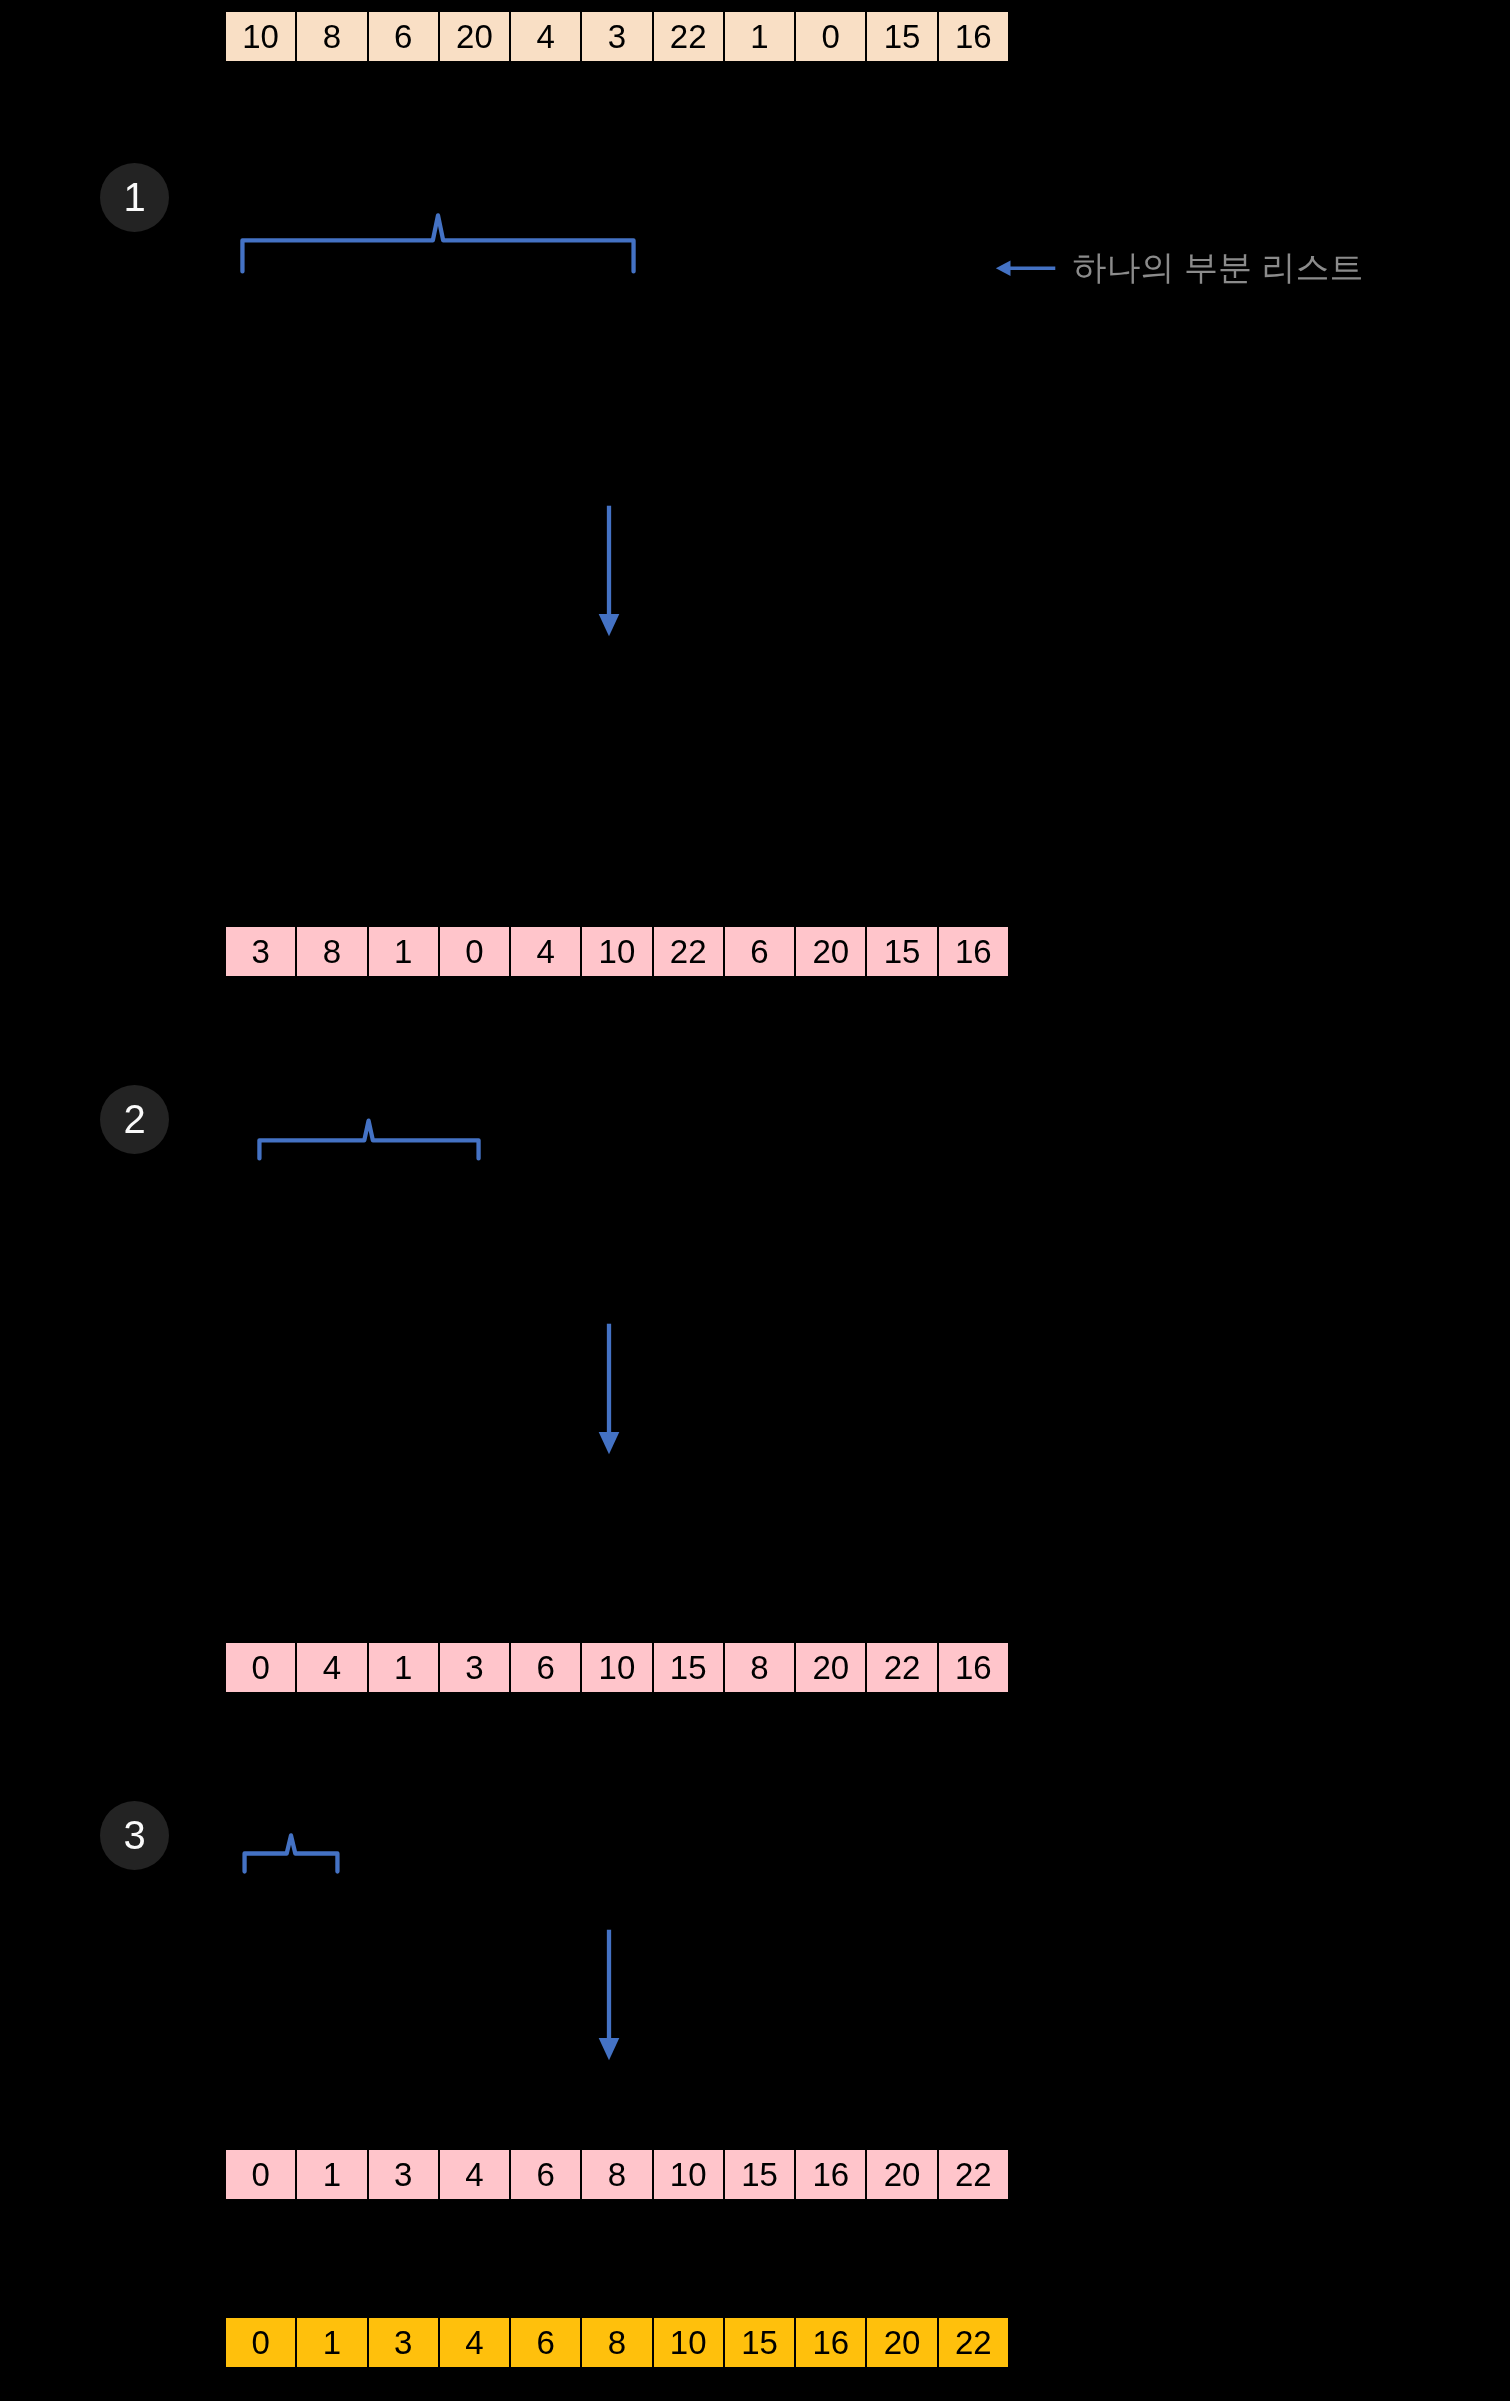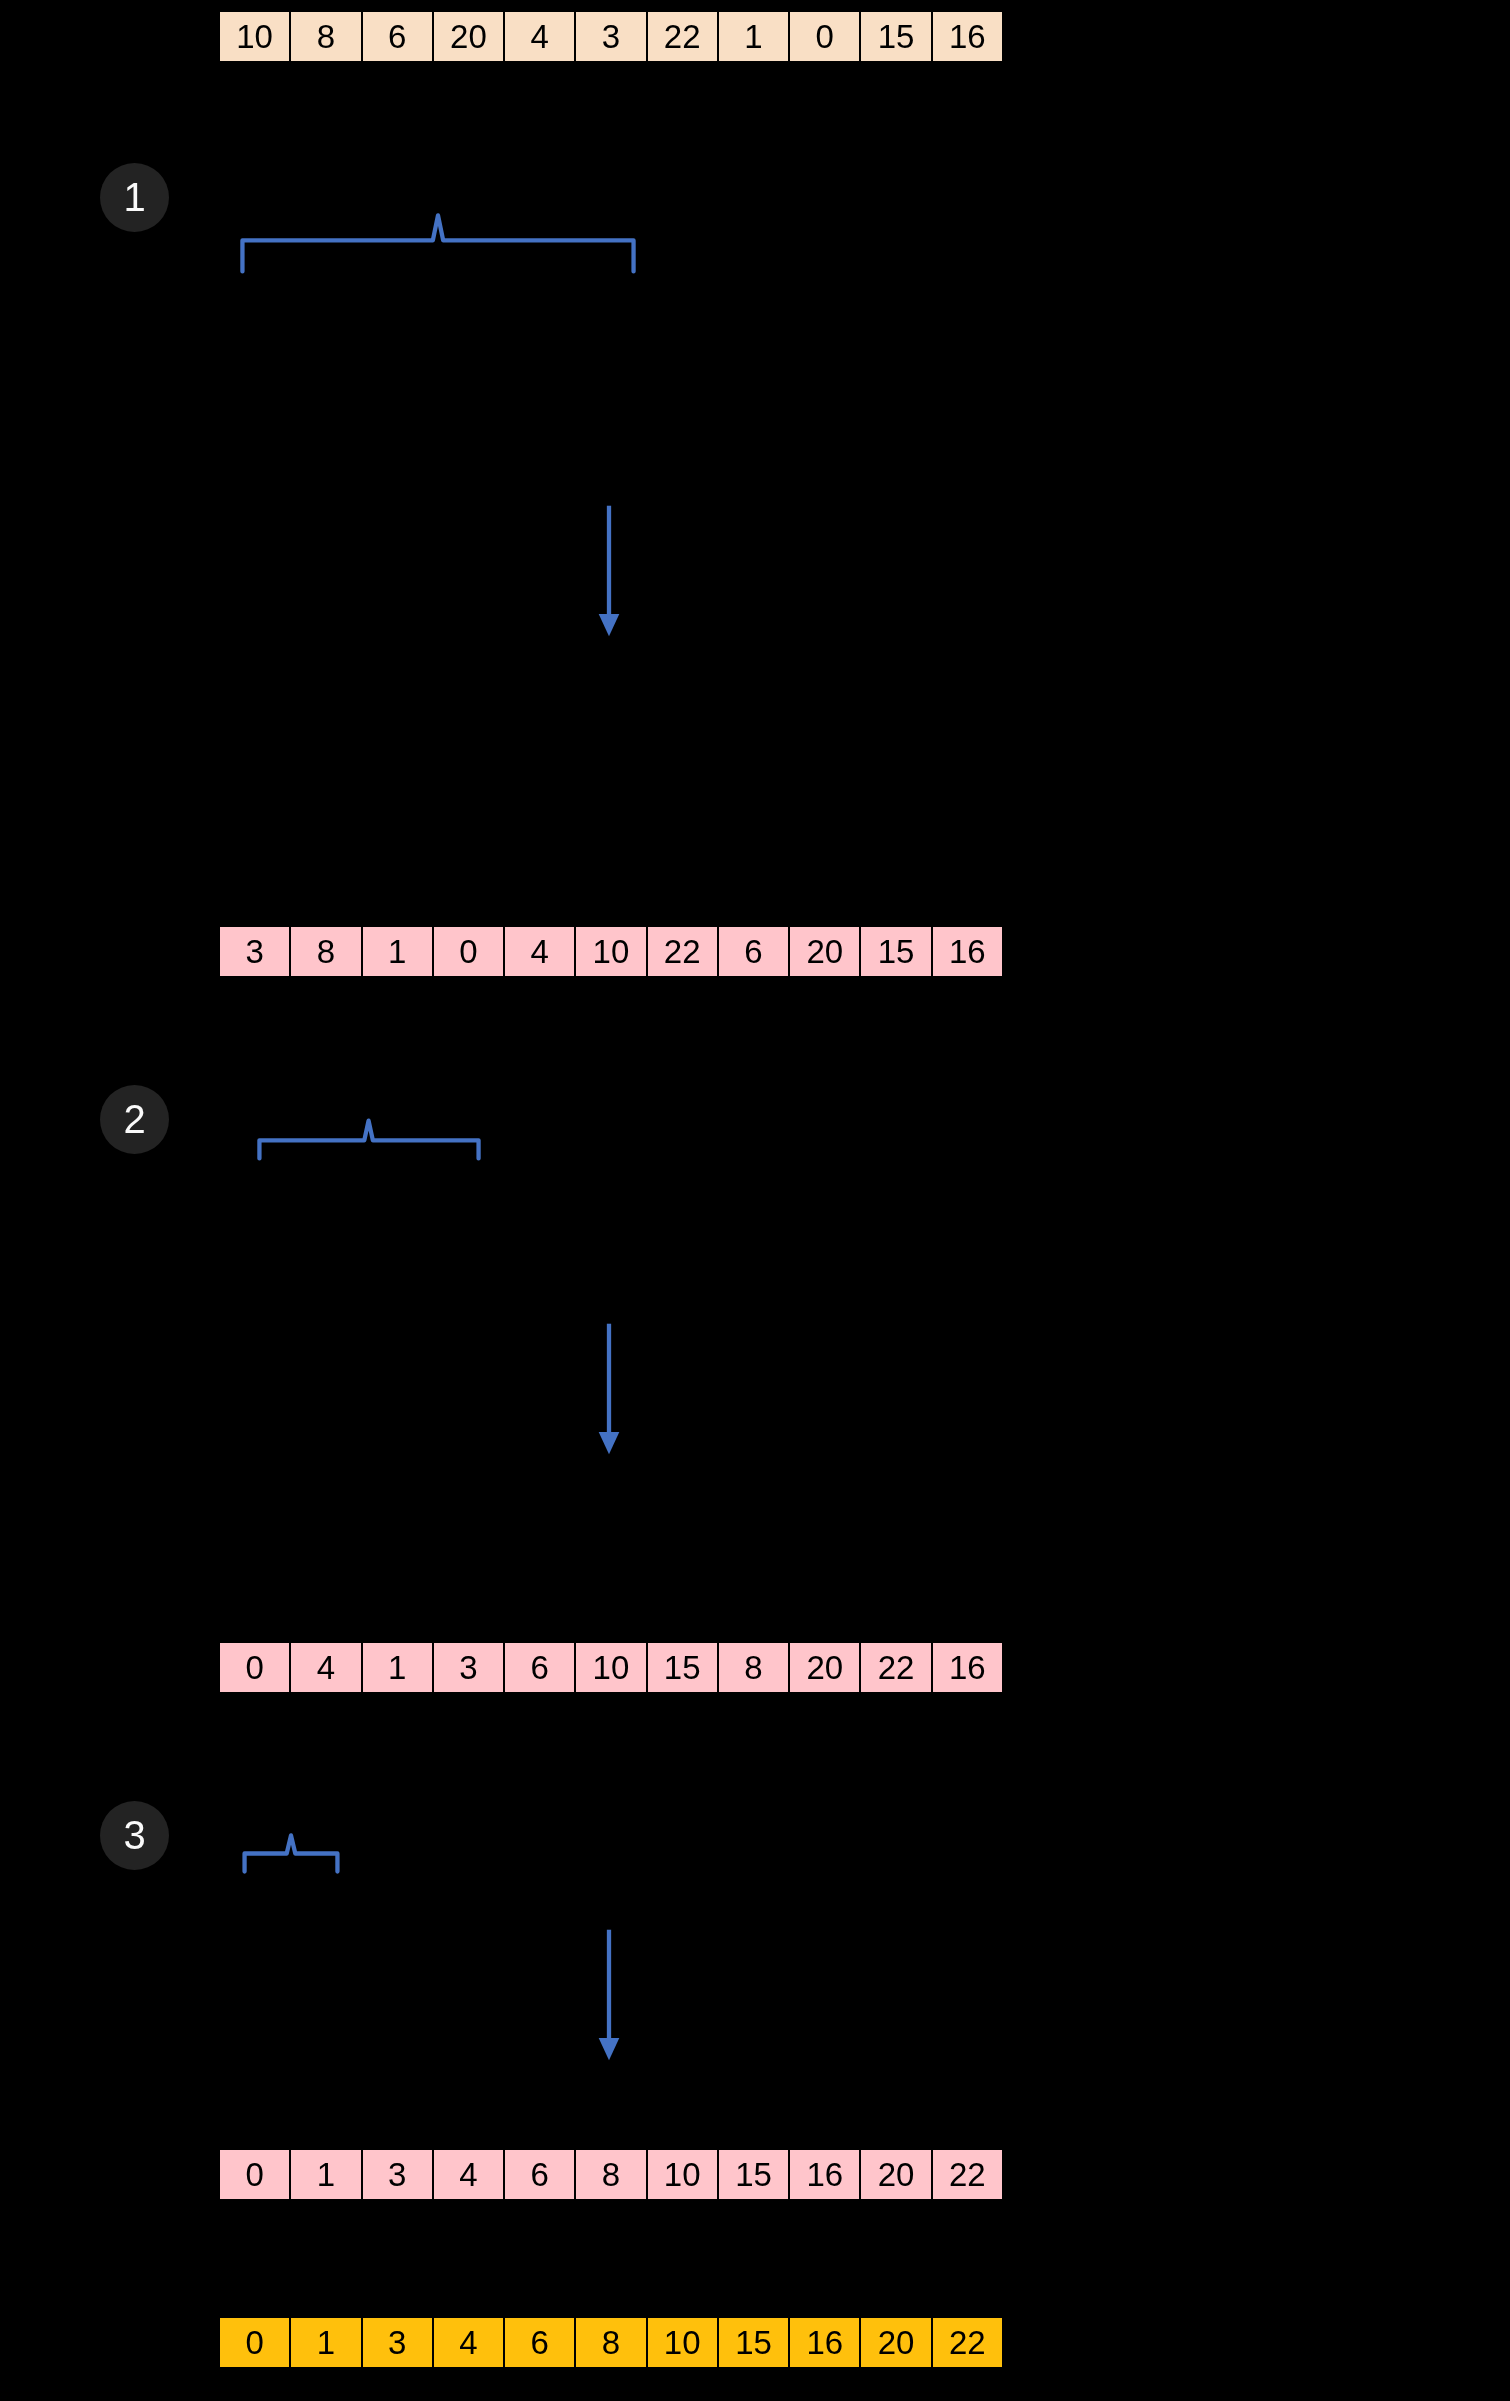--- a/index.html
+++ b/index.html
@@ -11,21 +11,21 @@
     position: relative;
     width: 1511px;
     height: 2401px;
     background: #000000;
     font-family: "Liberation Sans", sans-serif;
     overflow: hidden;
   }
   
   .num-array {
     position: absolute;
-    left: 219px;
+    left: 225px;
     width: 784px;
     height: 51px;
     display: flex;
     border: 1.7px solid #000000;
     box-sizing: border-box;
   }
   .num-array .cell {
     flex: 1 1 0;
     display: flex;
     align-items: center;
@@ -102,20 +102,27 @@
     </div>
 
   <div class="badge" style="left:100px; top:163px">
     <span>1</span>
   </div>
 
   <svg class="brace" style="left:239px; top:211px" width="398" height="64" viewBox="0 0 462 74">
     <path d="M 4 70 L 4 34 L 225 34 L 231 5 L 237 34 L 458 34 L 458 70"></path>
   </svg>
 
+  <div class="annotation">
+    <svg width="62" height="22.4" viewBox="0 0 72 26">
+      <line x1="16" y1="13" x2="70" y2="13"></line>
+      <polygon points="18,4 18,22 1,13"></polygon>
+    </svg>
+    <span class="ann-text">하나의 부분 리스트</span>
+  </div>
 
   <svg class="down-arrow" style="left:596px; top:504px" width="26" height="134" viewBox="0 0 30 156">
     <line x1="15" y1="2" x2="15" y2="130"></line>
     <polygon points="3,128 27,128 15,154"></polygon>
   </svg>
 
   <div class="num-array" style="top:926px">
       <div class="cell" style="background: rgb(255, 197, 203);">3</div>
       <div class="cell" style="background: rgb(255, 197, 203);">8</div>
       <div class="cell" style="background: rgb(255, 197, 203);">1</div>

